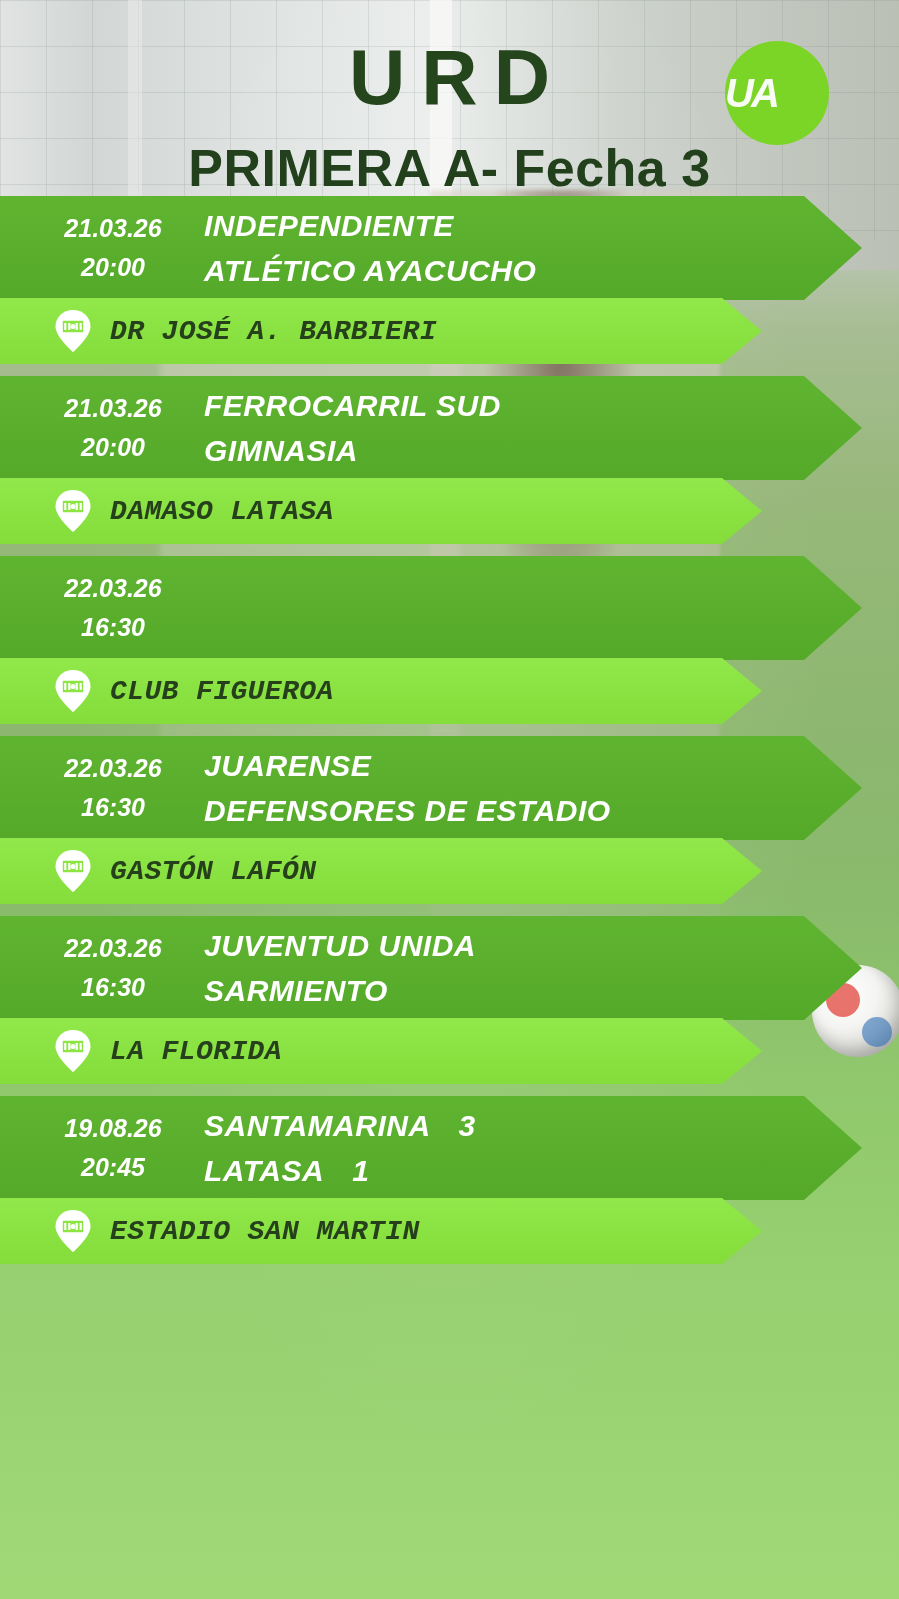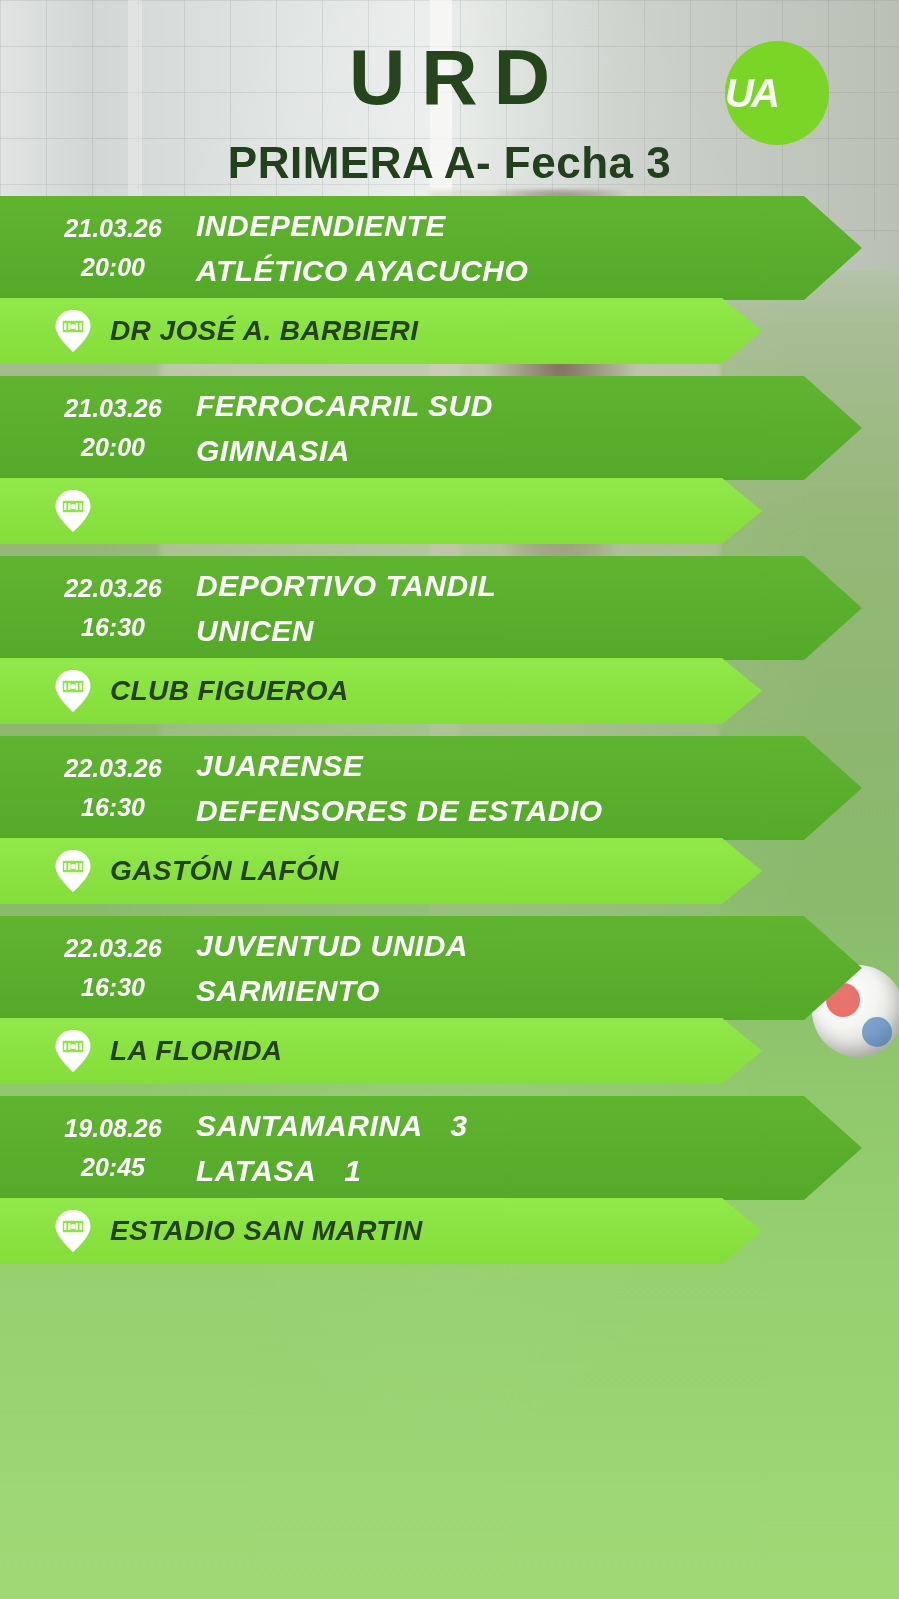--- a/index.html
+++ b/index.html
@@ -141,21 +141,21 @@
     font-size: 78px;
     font-weight: 800;
     letter-spacing: 16px;
     color: #25451d;
     padding-top: 38px;
     line-height: 1;
     text-indent: 16px;
   }
   .subtitle {
     text-align: center;
-    font-size: 44px;
+    font-size: 52px;
     font-weight: 700;
     color: #22401b;
     margin-top: 22px;
     letter-spacing: 0.5px;
   }
   .logo {
     position: absolute;
     top: 41px; right: 70px;
     width: 104px; height: 104px;
     border-radius: 50%;
@@ -181,20 +181,21 @@
   
   .band-main {
     position: relative;
     height: 104px;
     width: 862px;
     background: #5cb22e;
     background: linear-gradient(180deg,#5fb430 0%,#55a929 100%);
     clip-path: polygon(0 0, calc(100% - 58px) 0, 100% 50%, calc(100% - 58px) 100%, 0 100%);
     display: flex;
     align-items: center;
+    gap: 8px;
   }
   .band-main .date-col {
     width: 196px;
     padding-left: 30px;
     color: #ffffff;
     font-size: 25px;
     font-weight: 700;
     font-style: italic;
     line-height: 1.55;
     text-align: center;
@@ -222,20 +223,21 @@
     position: relative;
     height: 66px;
     width: 762px;
     background: #8ce542;
     background: linear-gradient(180deg,#90e84a 0%,#84dd3a 100%);
     clip-path: polygon(0 0, calc(100% - 40px) 0, 100% 50%, calc(100% - 40px) 100%, 0 100%);
     display: flex;
     align-items: center;
     padding-left: 54px;
     margin-top: -2px;
+    font-family: Liberation Mono, monospace;
   }
   .venue-icon {
     width: 38px; height: 44px;
     margin-right: 18px;
     flex: 0 0 auto;
     display: block;
   }
   .venue-name {
     color: #26401c;
     font-size: 28px;
@@ -322,39 +324,30 @@
       <svg class="venue-icon" viewBox="0 0 38 44">
         <path d="M19 1 C9 1 1.5 8.3 1.5 17.4 C1.5 28 19 43 19 43 C19 43 36.5 28 36.5 17.4 C36.5 8.3 29 1 19 1 Z" fill="#ffffff"></path>
         <rect x="8" y="11" width="22" height="13" rx="1.5" fill="#8ce542"></rect>
         <rect x="8" y="11" width="22" height="13" rx="1.5" fill="none" stroke="#ffffff" stroke-width="1.6"></rect>
         <rect x="10.2" y="14" width="2.2" height="7" fill="#ffffff"></rect>
         <rect x="14.2" y="14" width="2.2" height="7" fill="#ffffff"></rect>
         <rect x="21.6" y="14" width="2.2" height="7" fill="#ffffff"></rect>
         <rect x="25.6" y="14" width="2.2" height="7" fill="#ffffff"></rect>
         <circle cx="19" cy="17.5" r="2.6" fill="#ffffff"></circle>
       </svg>
+      <span class="venue-name">DAMASO LATASA</span>
     </div>
   </div>
 
   <div class="match">
     <div class="band-main">
       <div class="date-col">
         <div>22.03.26</div>
         <div>16:30</div>
       </div>
-      <div class="teams-col">
-        <div class="team-row">
-          <span class="team-name">DEPORTIVO TANDIL</span>
-          <span class="team-score"></span>
-        </div>
-        <div class="team-row">
-          <span class="team-name">UNICEN</span>
-          <span class="team-score"></span>
-        </div>
-      </div>
     </div>
     <div class="band-venue">
       <svg class="venue-icon" viewBox="0 0 38 44">
         <path d="M19 1 C9 1 1.5 8.3 1.5 17.4 C1.5 28 19 43 19 43 C19 43 36.5 28 36.5 17.4 C36.5 8.3 29 1 19 1 Z" fill="#ffffff"></path>
         <rect x="8" y="11" width="22" height="13" rx="1.5" fill="#8ce542"></rect>
         <rect x="8" y="11" width="22" height="13" rx="1.5" fill="none" stroke="#ffffff" stroke-width="1.6"></rect>
         <rect x="10.2" y="14" width="2.2" height="7" fill="#ffffff"></rect>
         <rect x="14.2" y="14" width="2.2" height="7" fill="#ffffff"></rect>
         <rect x="21.6" y="14" width="2.2" height="7" fill="#ffffff"></rect>
         <rect x="25.6" y="14" width="2.2" height="7" fill="#ffffff"></rect>

